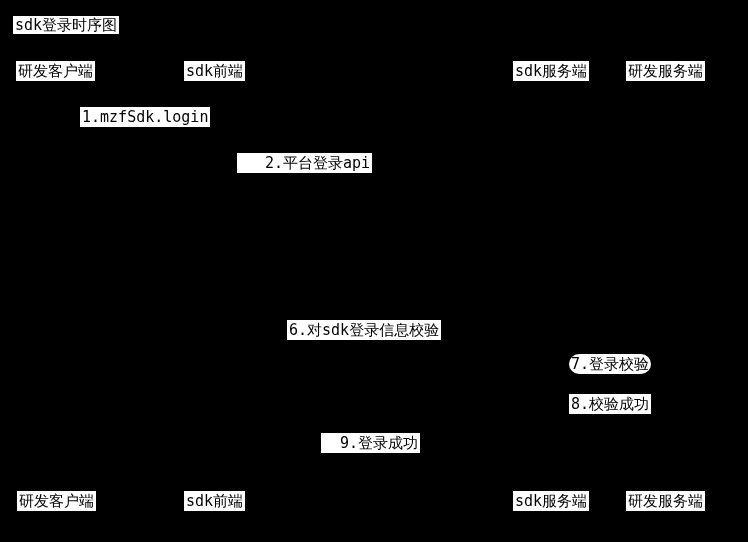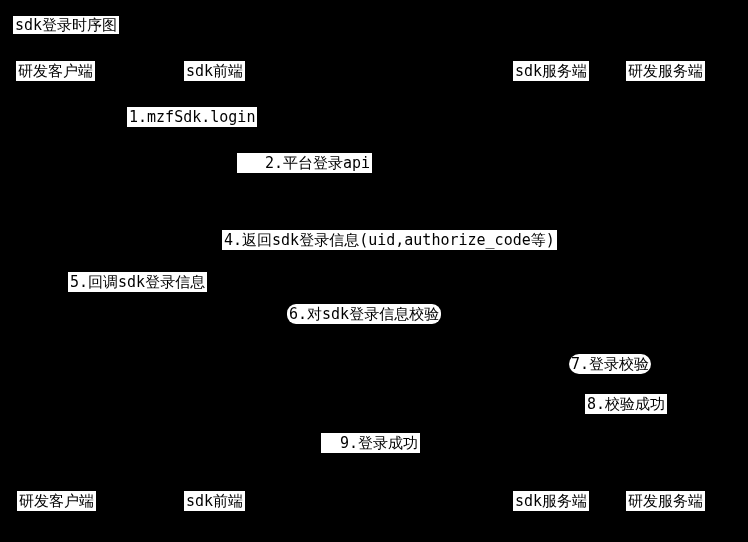--- a/index.html
+++ b/index.html
@@ -41,27 +41,25 @@
 
 <div class="stage">
 
   <div class="box title-box" style="left:13px; top:16px;">sdk登录时序图</div>
 
   <div class="box" style="left:16px; top:61px;">研发客户端</div>
   <div class="box" style="left:184px; top:61px;">sdk前端</div>
   <div class="box" style="left:513px; top:61px;">sdk服务端</div>
   <div class="box" style="left:626px; top:61px;">研发服务端</div>
 
-  <div class="box" style="left:80px; top:107px;margin-left:47px;">1.mzfSdk.login</div>
+  <div class="box" style="left:80px; top:107px;">1.mzfSdk.login</div>
   <div class="box" style="left:237px; top:153px;padding-left:28px;">2.平台登录api</div>
-  <div class="box" style="left:222px; top:230px;">4.返回sdk登录信息(uid,authorize_code等)</div>
-  <div class="box" style="left:68px; top:272px;">5.回调sdk登录信息</div>
-  <div class="box" style="left:287px; top:304px;border-radius:9px;">6.对sdk登录信息校验</div>
+  <div class="box" style="left:287px; top:320px;">6.对sdk登录信息校验</div>
   <div class="box" style="left:569px; top:354px;border-radius:10px;">7.登录校验</div>
-  <div class="box" style="left:585px; top:394px;">8.校验成功</div>
+  <div class="box" style="left:569px; top:394px;">8.校验成功</div>
   <div class="box" style="left:321px; top:433px;padding-left:19px;">9.登录成功</div>
 
   <div class="box" style="left:17px; top:491px;">研发客户端</div>
   <div class="box" style="left:184px; top:491px;">sdk前端</div>
   <div class="box" style="left:513px; top:491px;">sdk服务端</div>
   <div class="box" style="left:626px; top:491px;">研发服务端</div>
 
 </div>
 
 </body></html>

